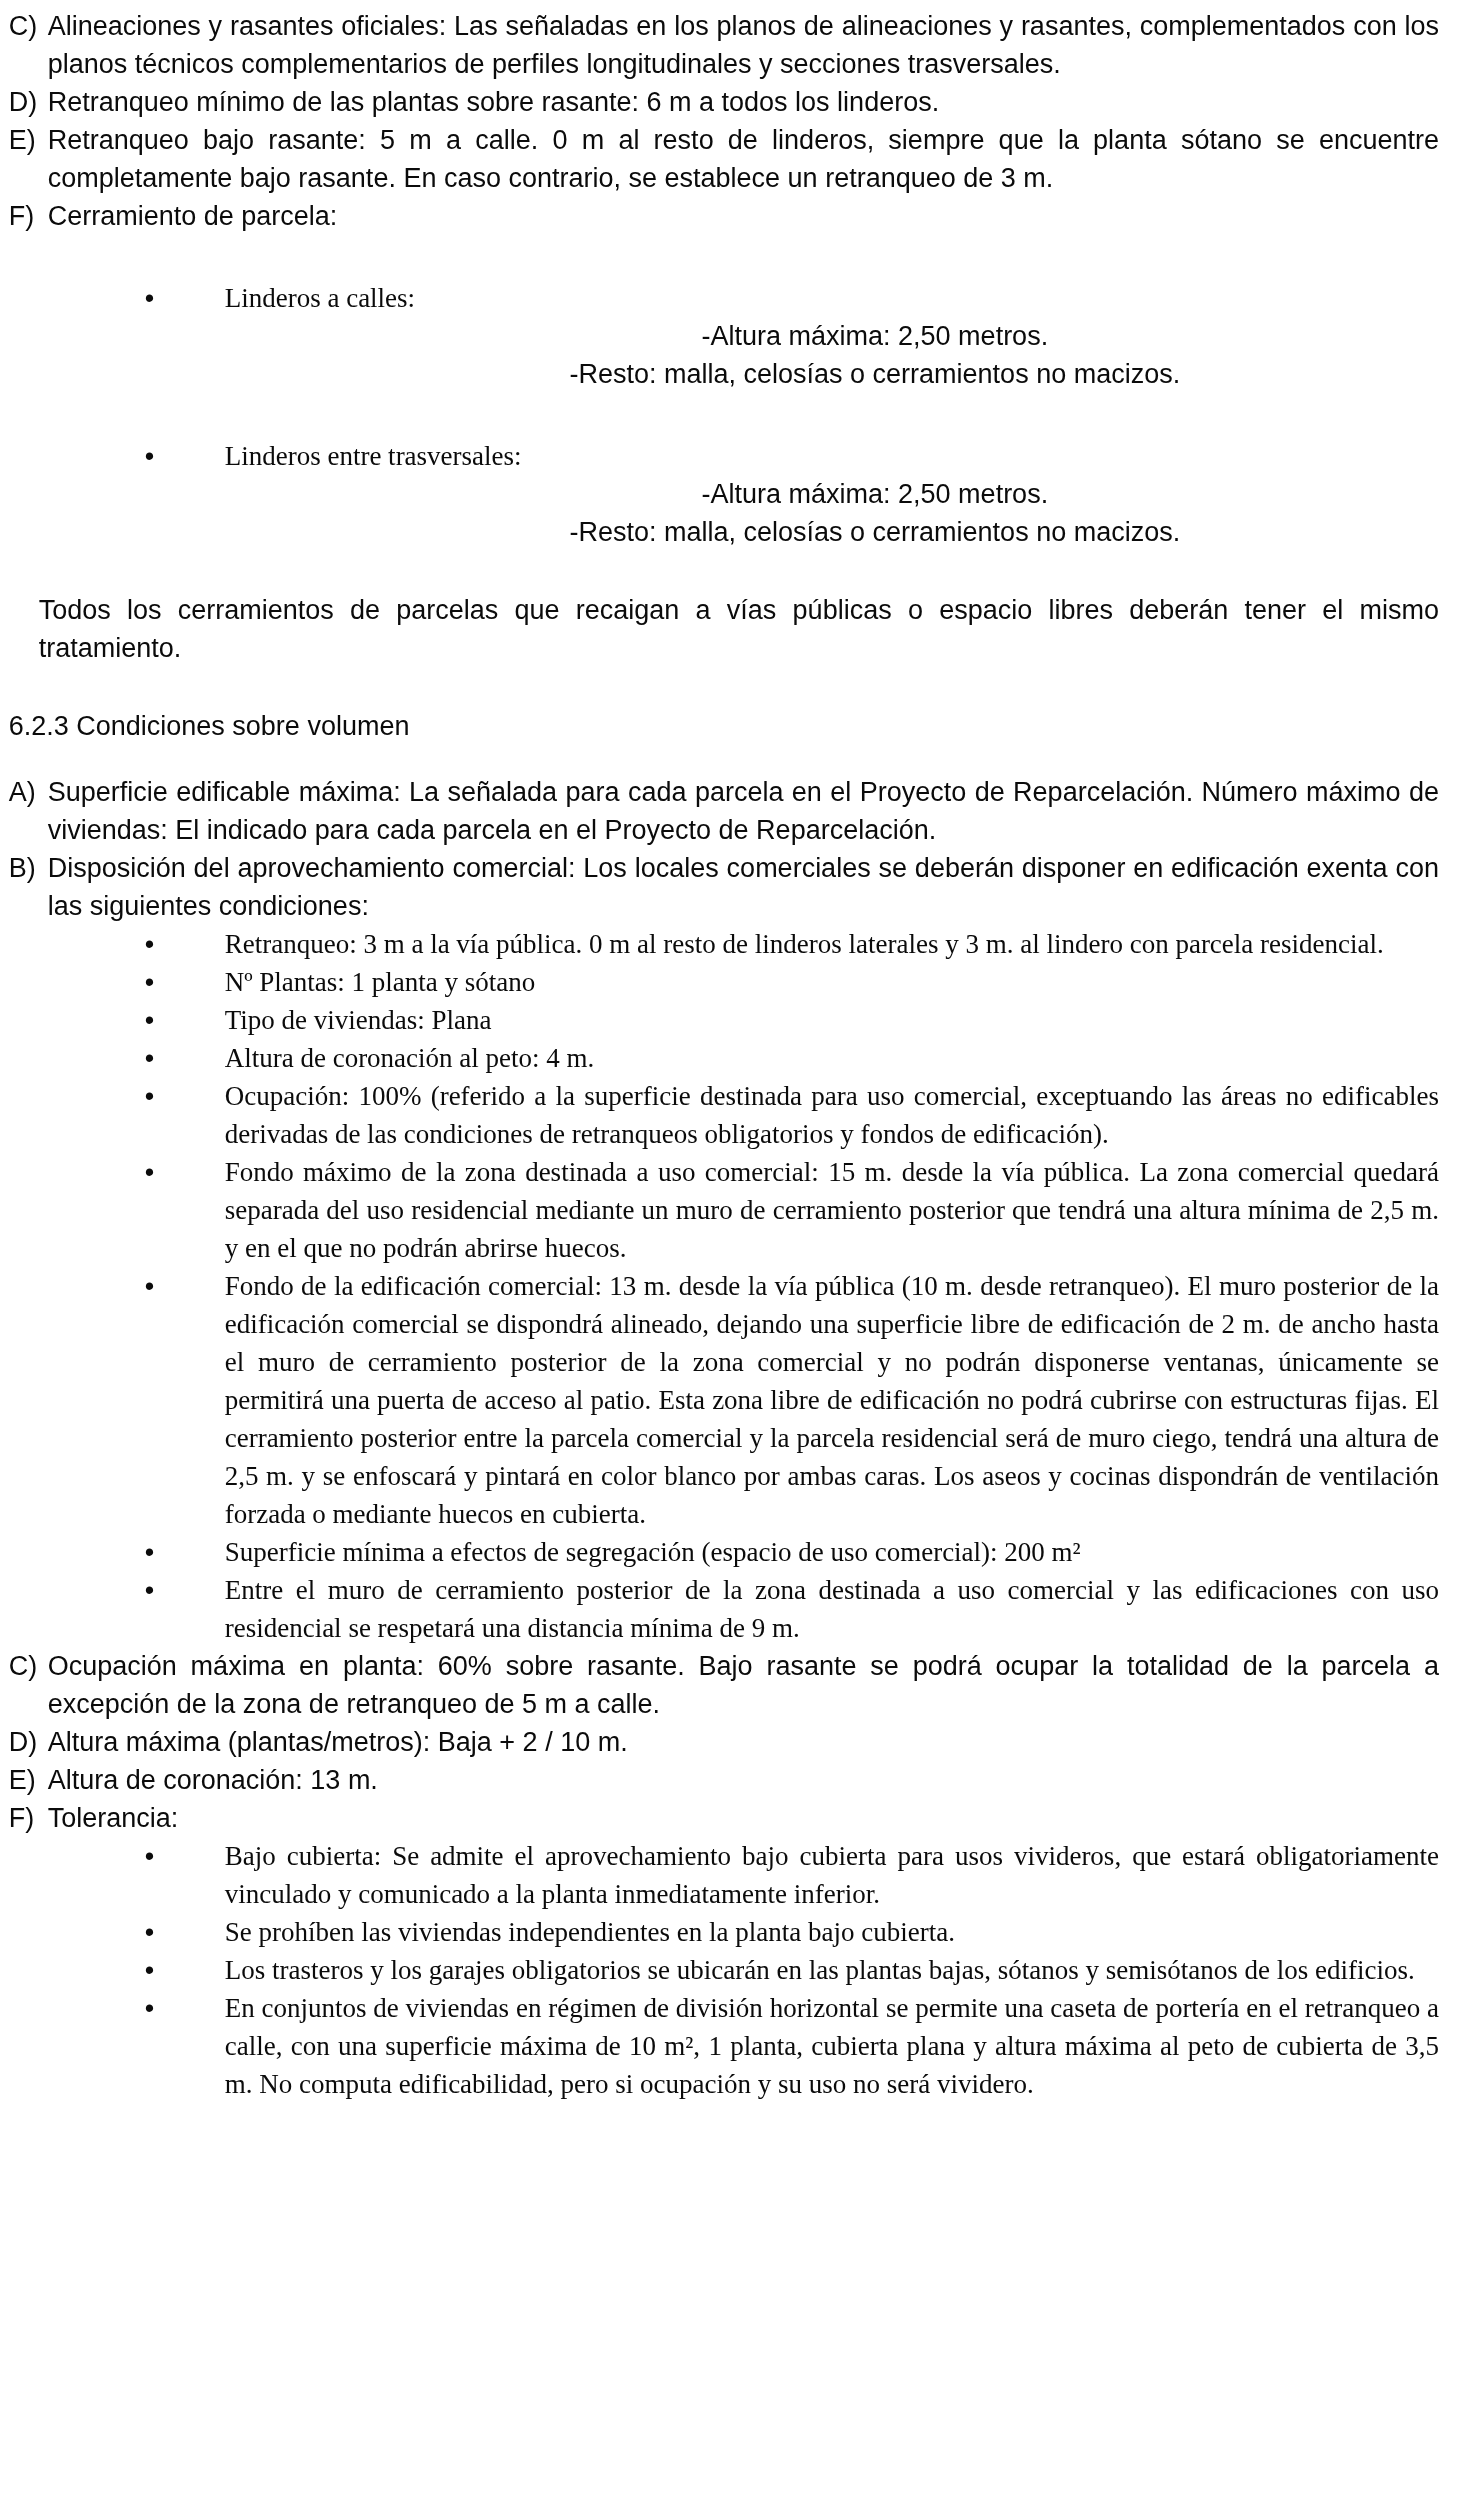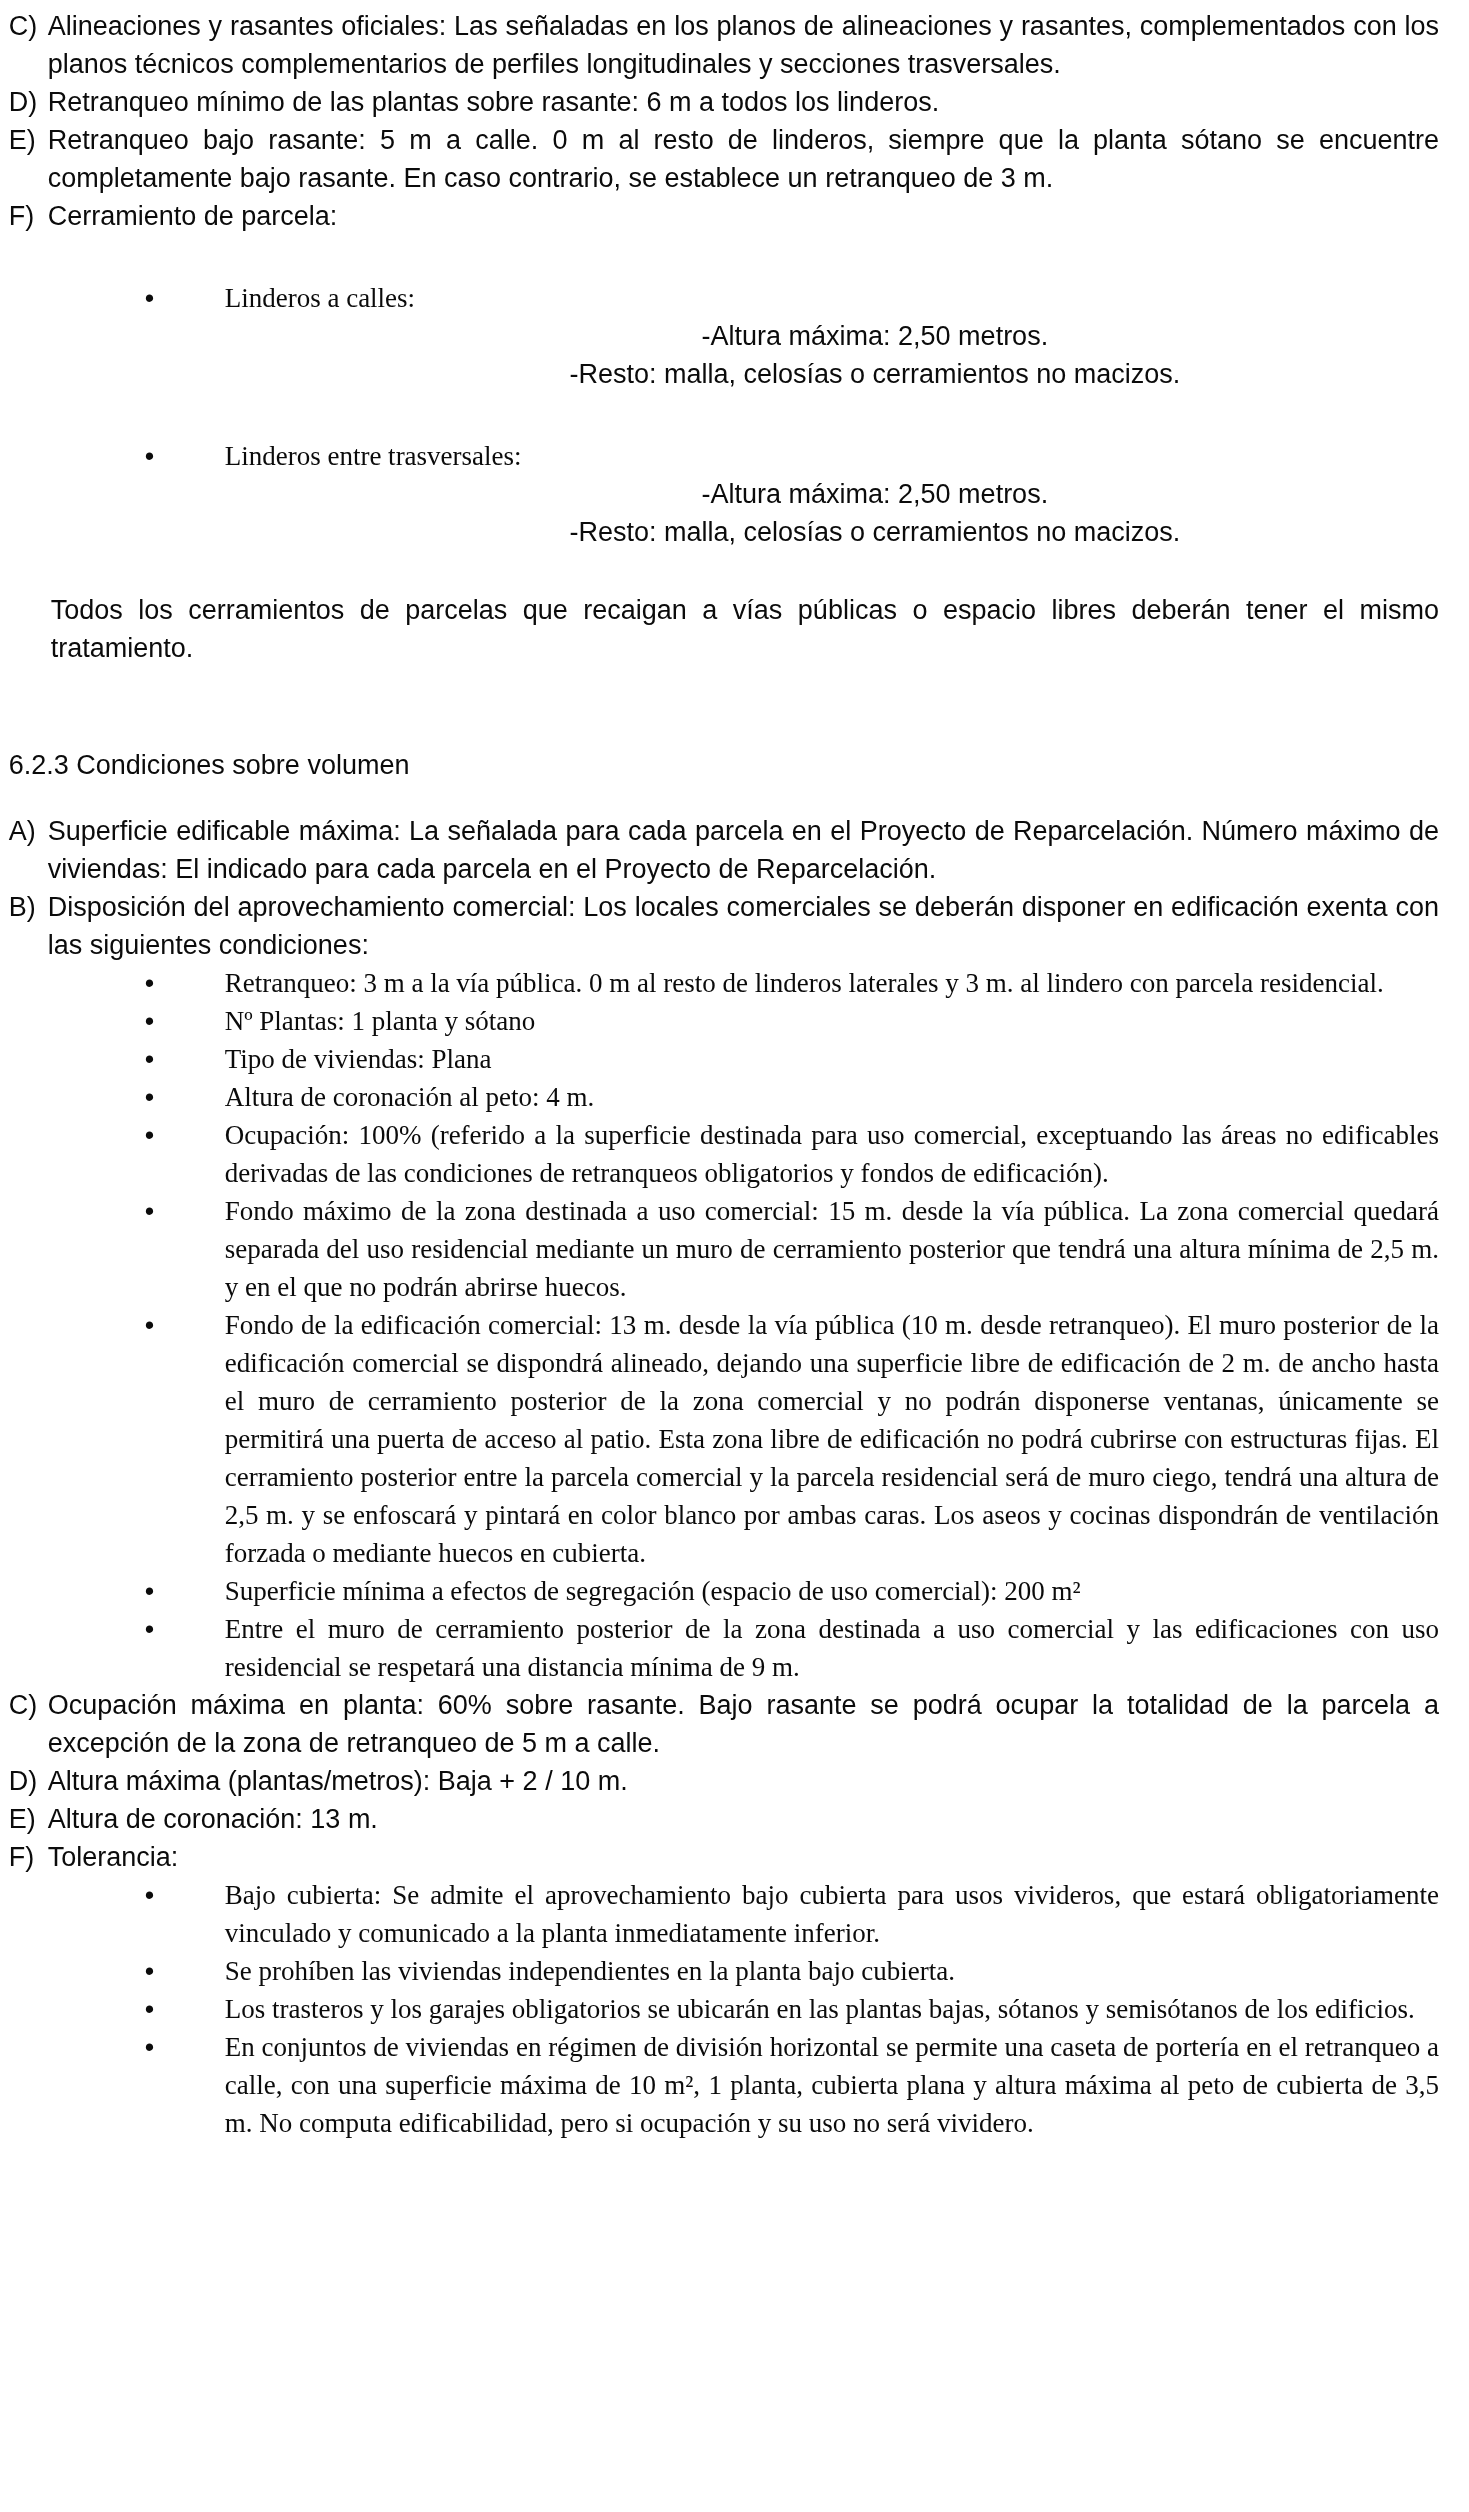--- a/index.html
+++ b/index.html
@@ -45,26 +45,25 @@
   .bullet-row .btext {
     flex: 1 1 auto;
     text-align: justify;
     font-family: Liberation Serif, serif;
   }
   .dash-line {
     margin-left: 302px;
     text-align: center;
   }
   .note-par {
-    margin-left: 42px;
+    margin-left: 30px;
     text-align: justify;
   }
   .heading {
     text-align: left;
-    margin-top: 39px;
   }
   .gap-50 { height: 44px; }
   .gap-46 { height: 40px; }
   .gap-32 { height: 28px; }
 </style>
 </head>
 <body>
 
 <div class="page">
 

